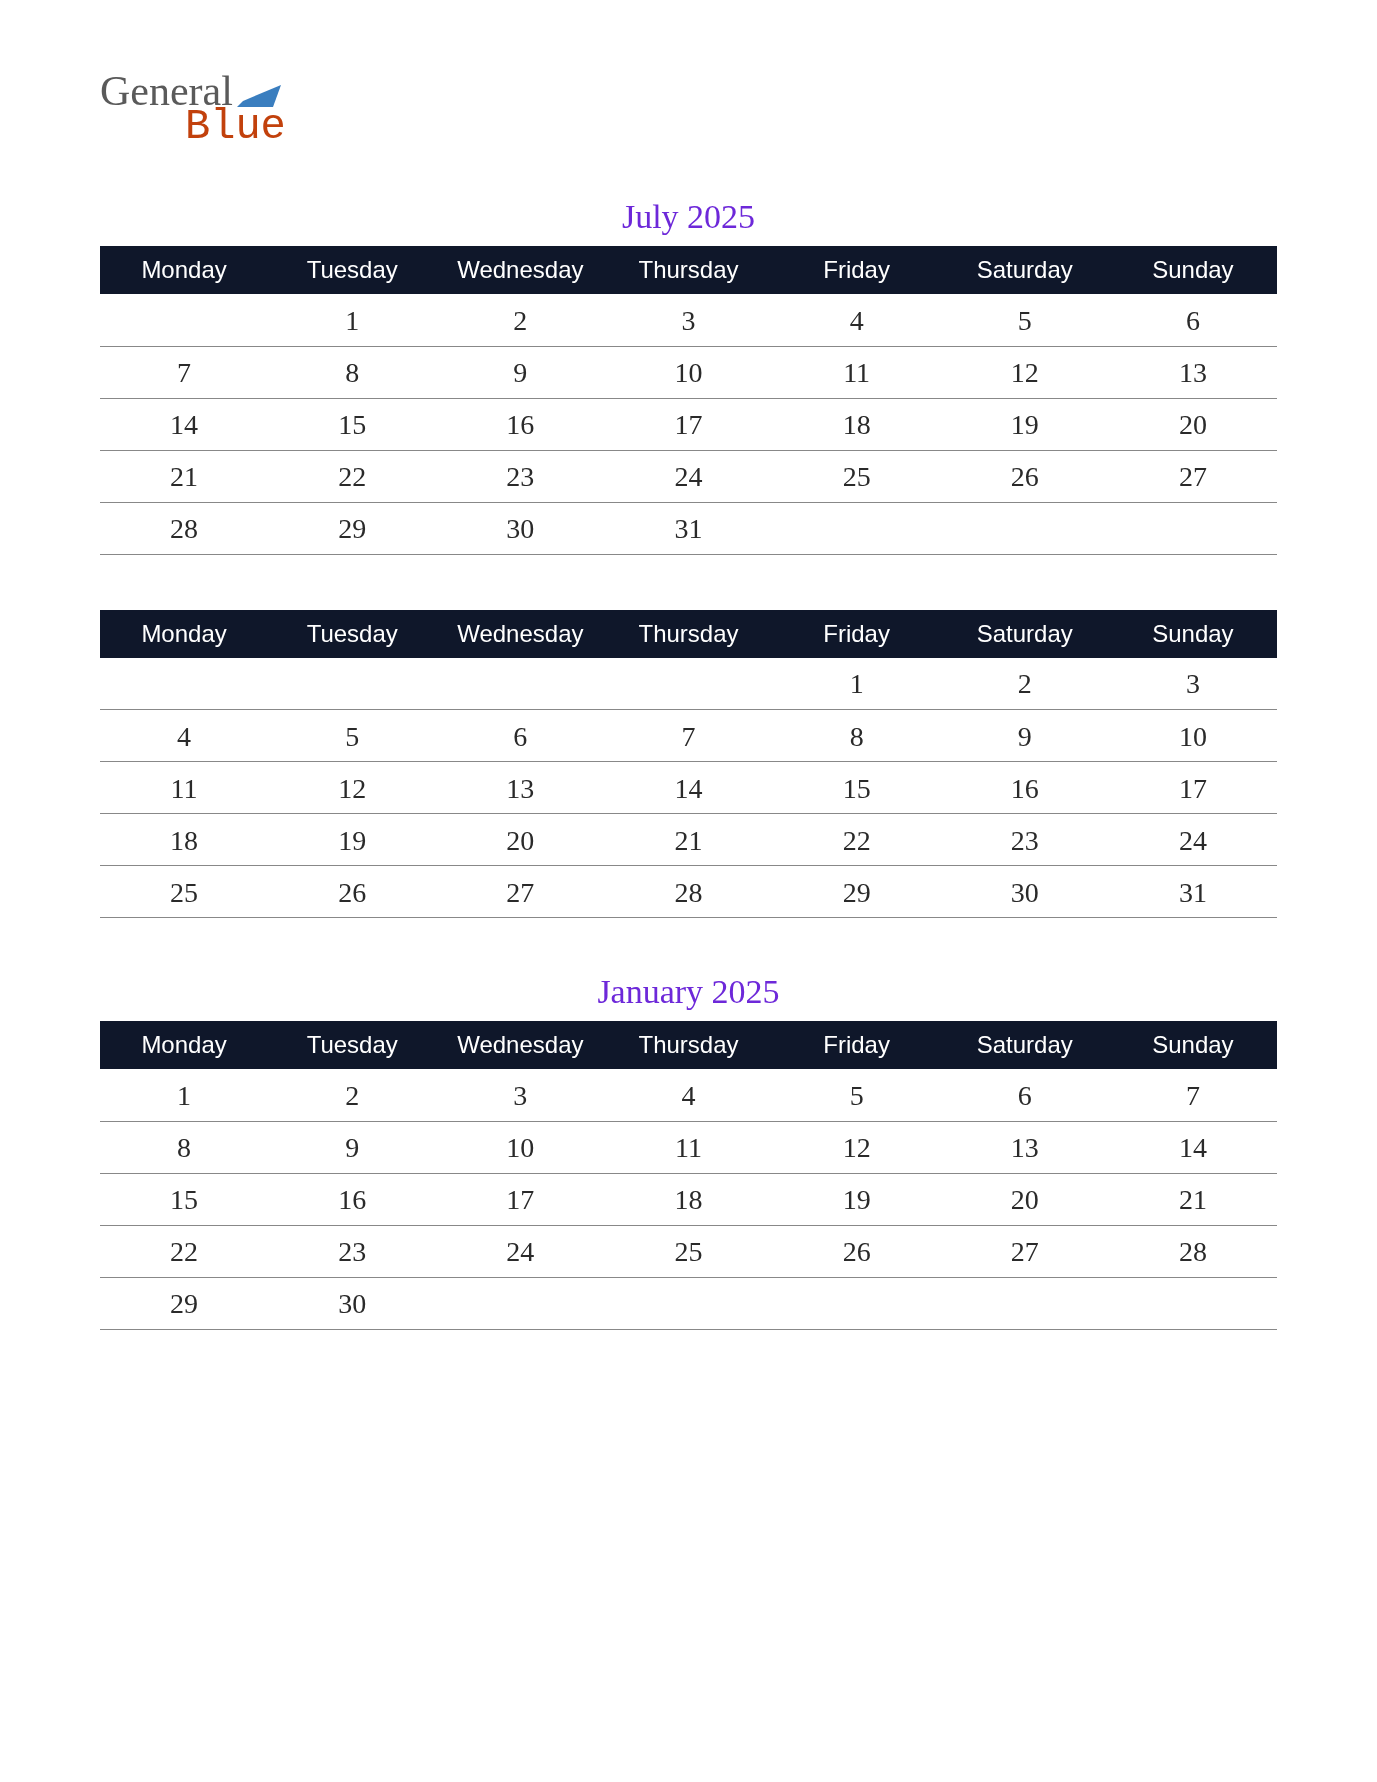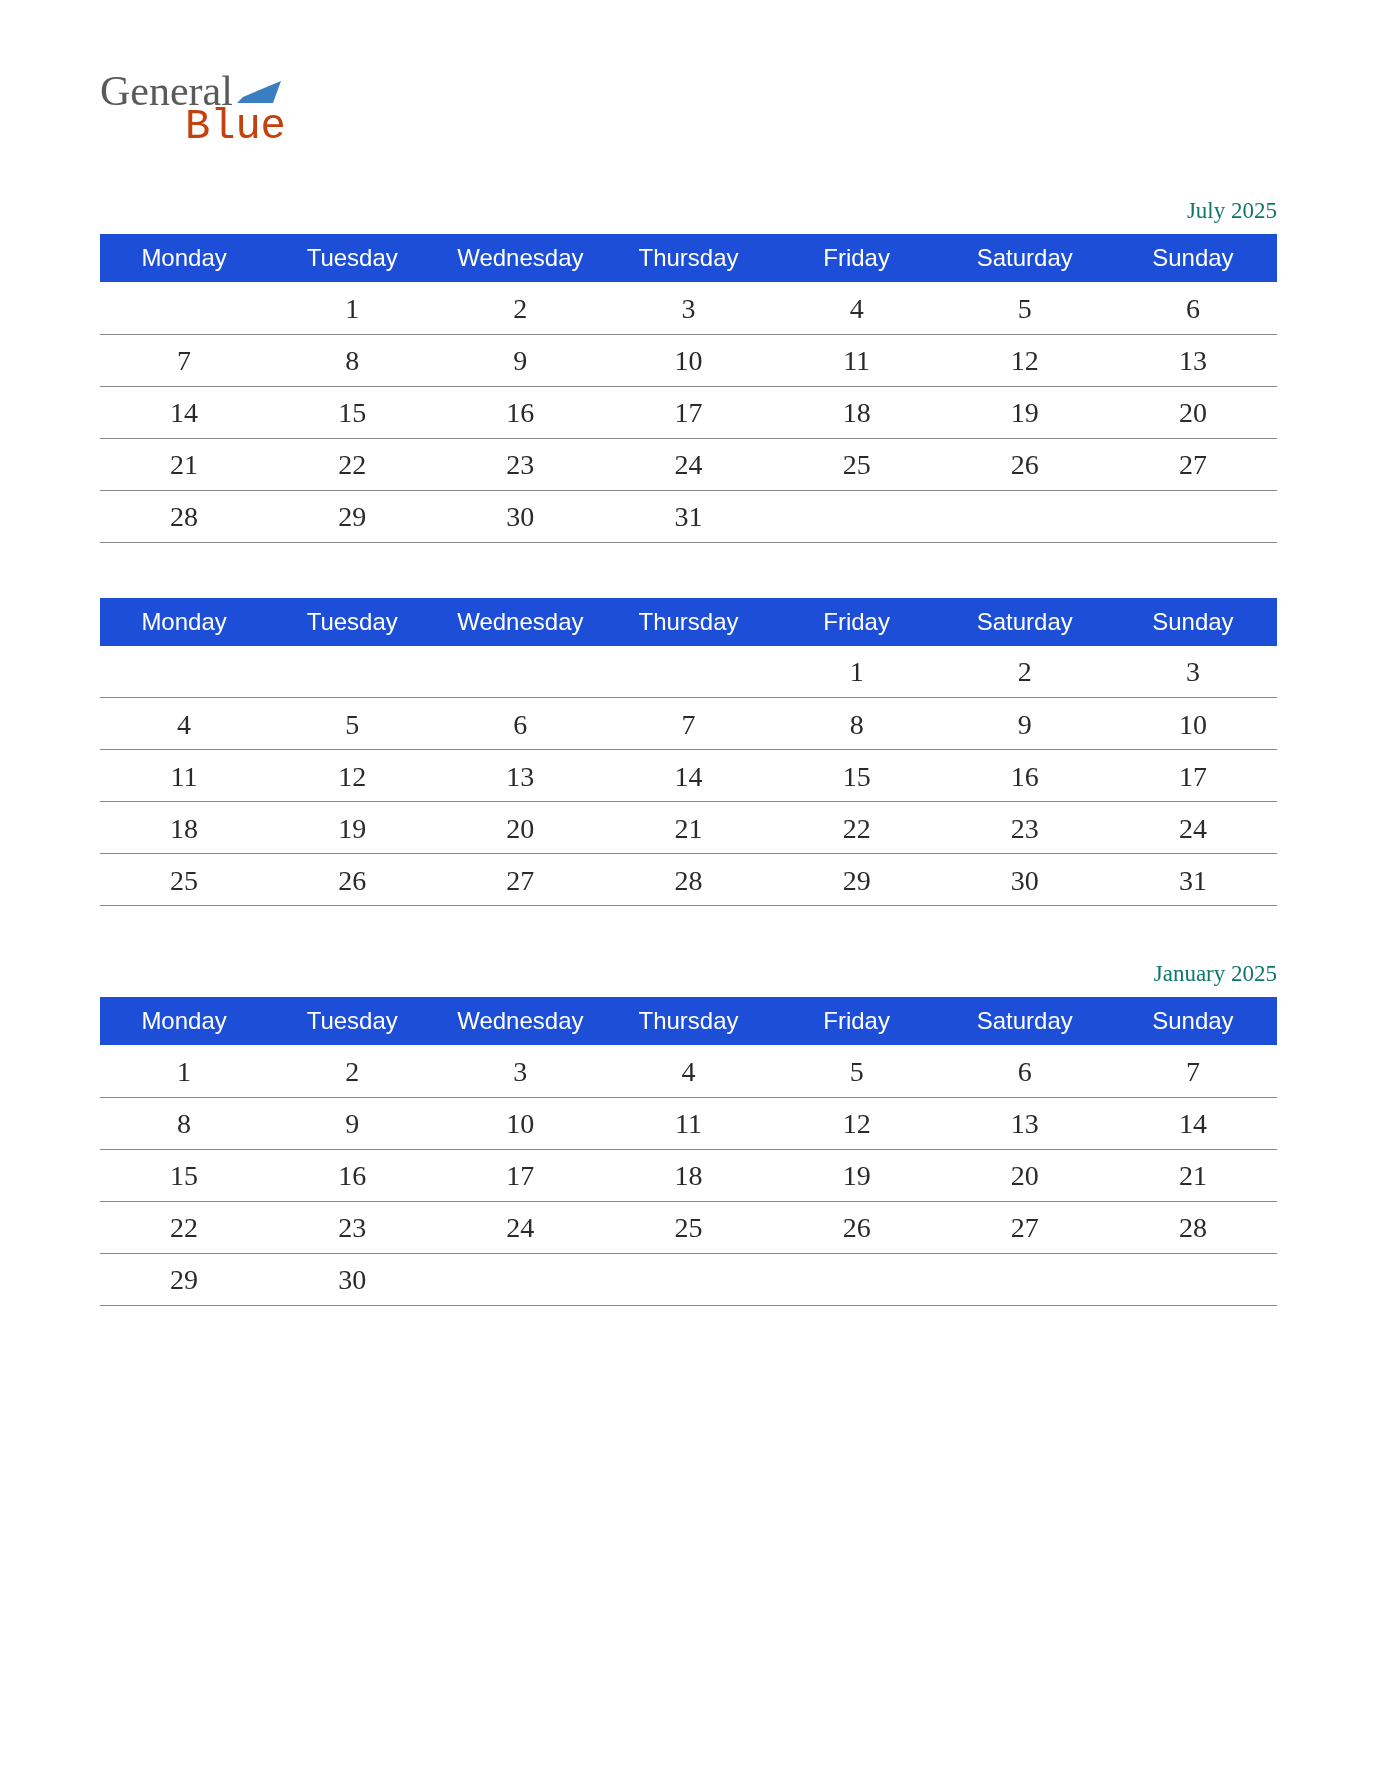--- a/index.html
+++ b/index.html
@@ -17,21 +17,21 @@
     margin-bottom: 50px;
   }
   .logo {
     display: flex;
     flex-direction: column;
     align-items: flex-start;
     line-height: 1;
   }
   .logo-top {
     display: flex;
-    align-items: center;
+    align-items: flex-end;
   }
   .logo-general {
     font-family: Georgia, serif;
     font-size: 42px;
     color: #5a5a5a;
     font-weight: normal;
   }
   .logo-wing {
     display: inline-block;
     margin-left: 4px;
@@ -49,32 +49,32 @@
     font-family: Arial, Helvetica, sans-serif;
     font-size: 70px;
     font-weight: bold;
     color: #3a7ebf;
   }
   .month-block {
     margin-bottom: 55px;
   }
   .month-title {
     font-family: Georgia, serif;
-    font-size: 23px;
-    color: #0f766e;
-    text-align: right;
+    font-size: 34px;
+    color: #6d28d9;
+    text-align: center;
     margin-bottom: 10px;
   }
   table.cal {
     width: 100%;
     border-collapse: collapse;
     table-layout: fixed;
   }
   table.cal thead th {
-    background: #1d4ed8;
+    background: #0f172a;
     color: #fff;
     font-family: Arial, Helvetica, sans-serif;
     font-weight: normal;
     font-size: 24px;
     padding: 10px 0;
     text-align: center;
   }
   table.cal tbody td {
     border-bottom: 1.5px solid #888;
     text-align: center;

